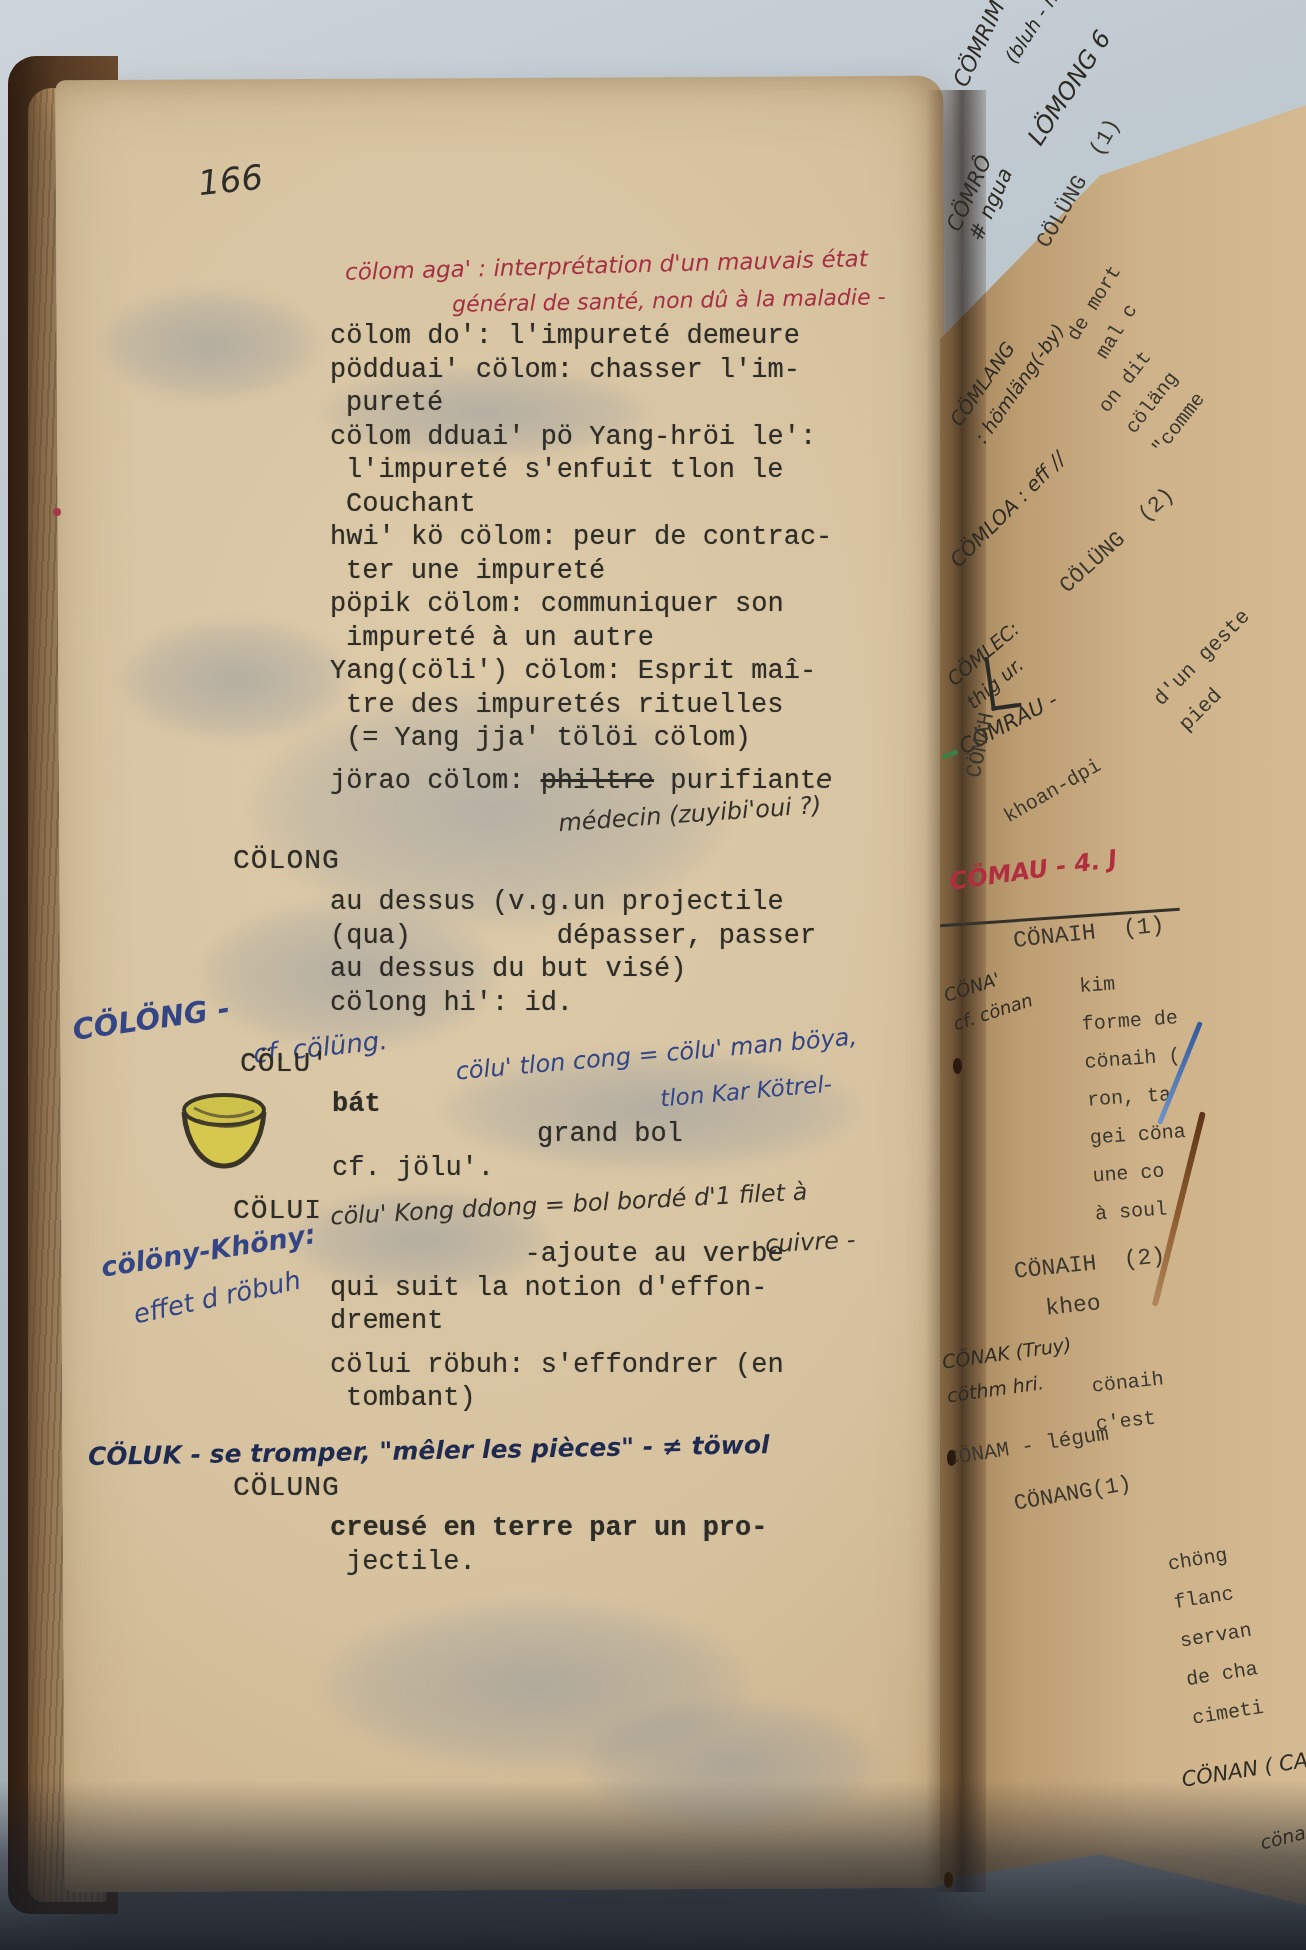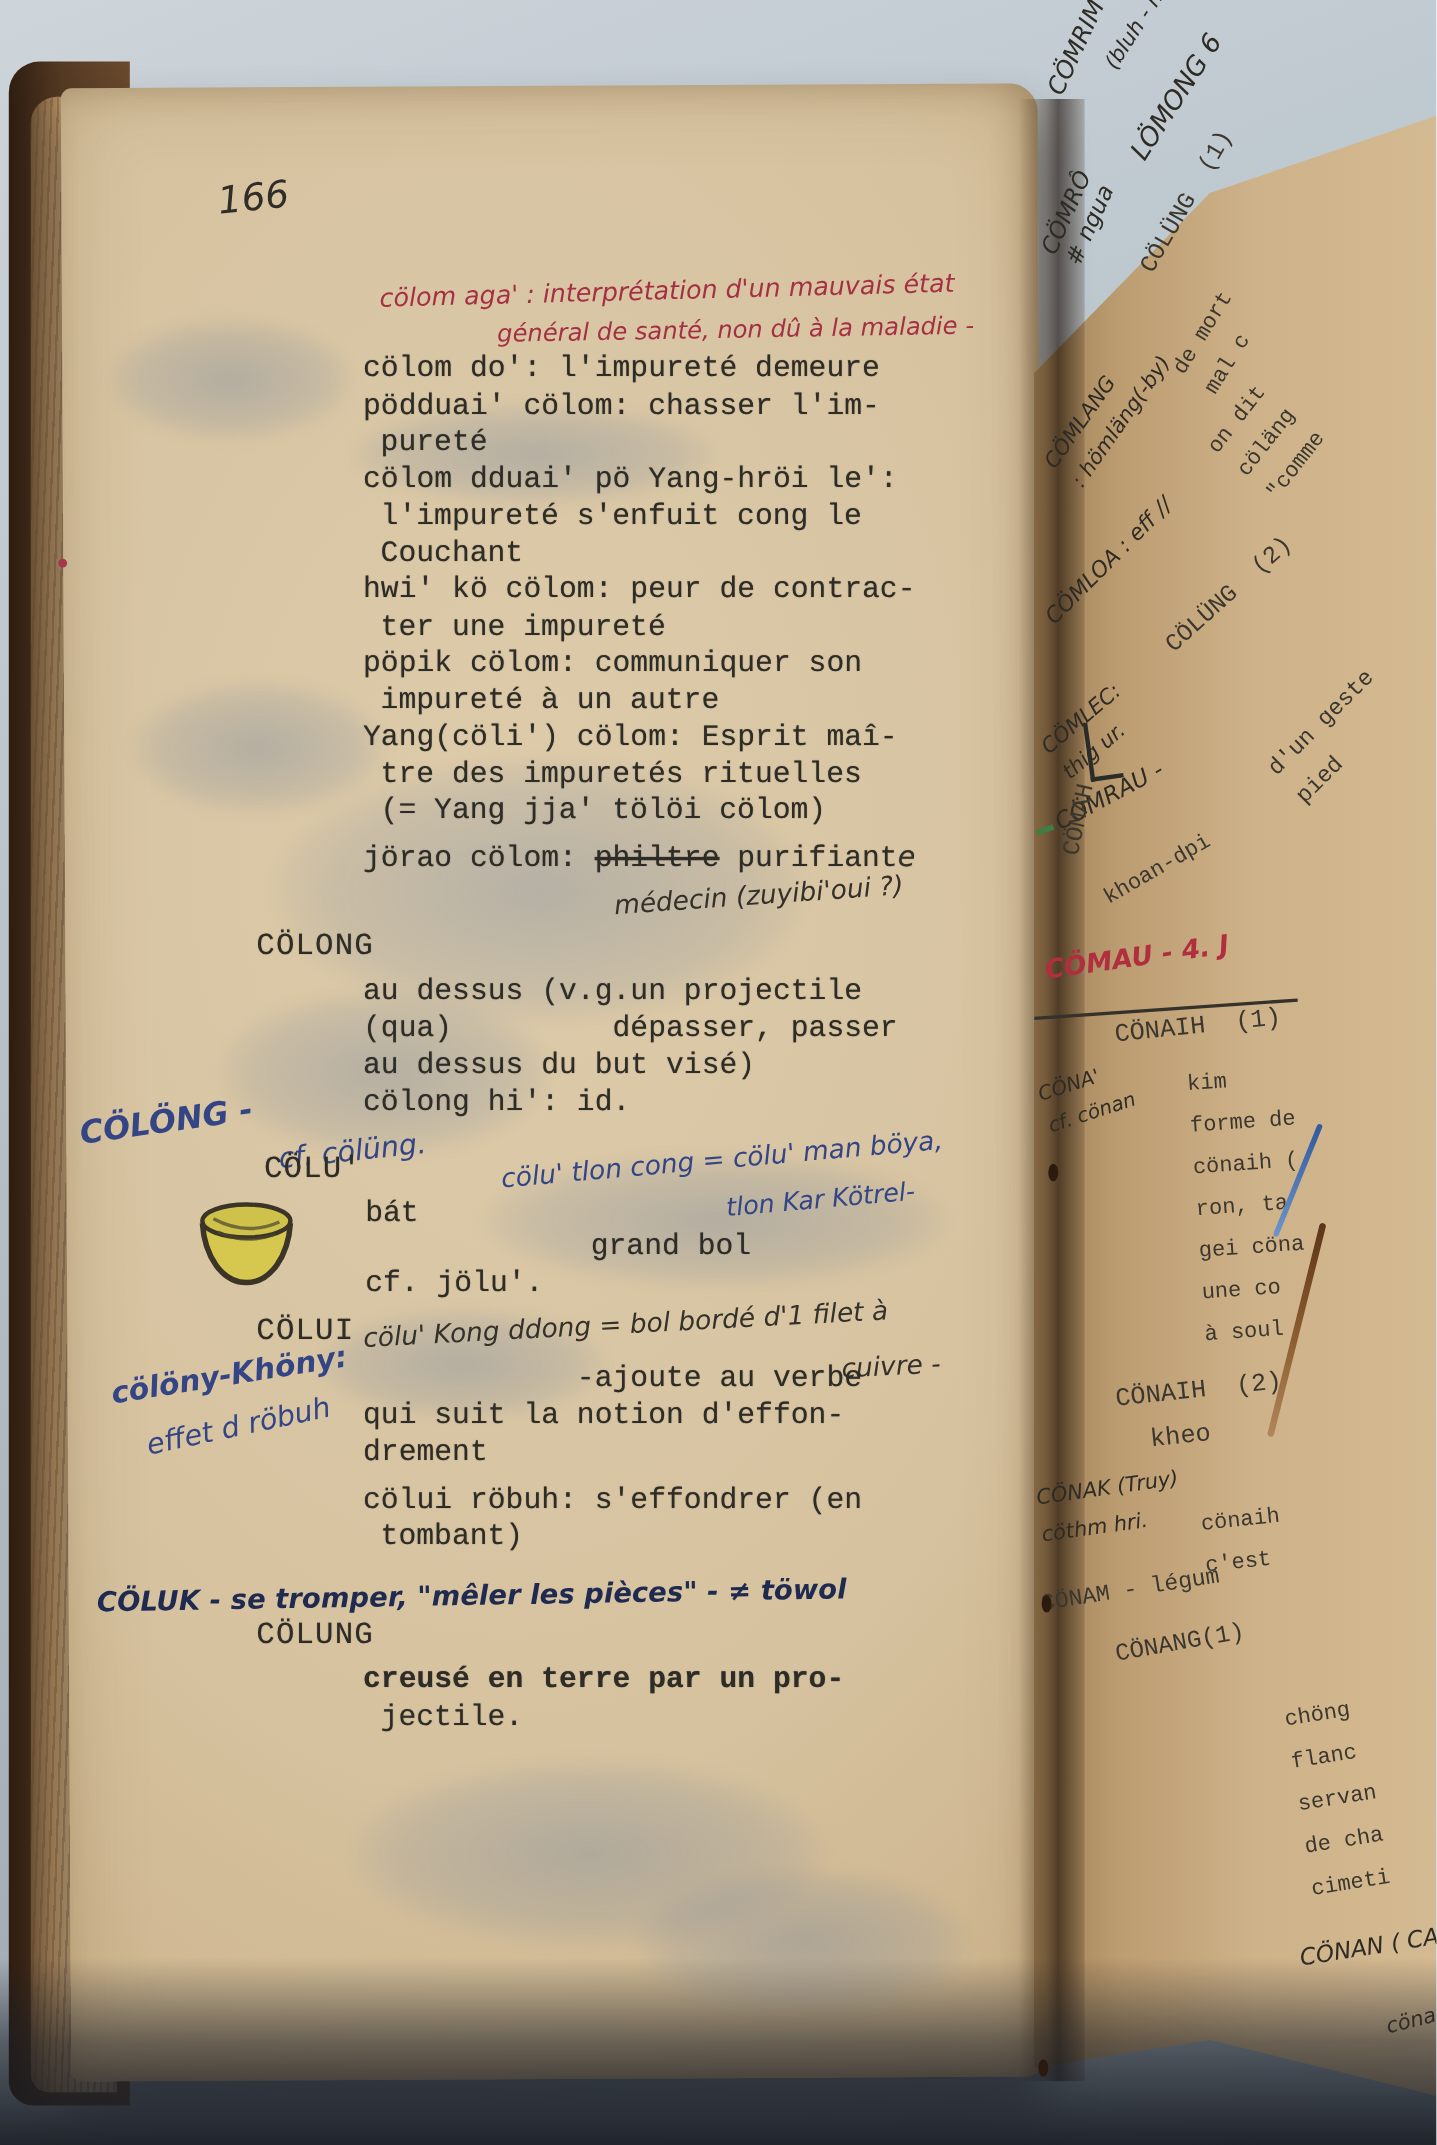--- a/index.html
+++ b/index.html
@@ -71,21 +71,21 @@
     <div class="abs hand" style="left:198px;top:160px;font-size:34px;color:#2f2d28;transform:rotate(-6deg);">166</div>
 
     <div class="abs hand red" style="left:345px;top:252px;font-size:23px;transform:rotate(-1.5deg);">cölom aga' : interprétation d'un mauvais état</div>
     <div class="abs hand red" style="left:452px;top:288px;font-size:22px;transform:rotate(-1deg);">général de santé, non dû à la maladie -</div>
 
     <div class="abs" style="left:330px;top:320px;">
       <div class="typed t27">cölom do': l'impureté demeure</div>
       <div class="typed t27">pödduai' cölom: chasser l'im-</div>
       <div class="typed t27 ind">pureté</div>
       <div class="typed t27">cölom dduai' pö Yang-hröi le':</div>
-      <div class="typed t27 ind">l'impureté s'enfuit cong le</div>
+      <div class="typed t27 ind">l'impureté s'enfuit tlon le</div>
       <div class="typed t27 ind">Couchant</div>
       <div class="typed t27">hwi' kö cölom: peur de contrac-</div>
       <div class="typed t27 ind">ter une impureté</div>
       <div class="typed t27">pöpik cölom: communiquer son</div>
       <div class="typed t27 ind">impureté à un autre</div>
       <div class="typed t27">Yang(cöli') cölom: Esprit maî-</div>
       <div class="typed t27 ind">tre des impuretés rituelles</div>
       <div class="typed t27 ind">(= Yang jja' tölöi cölom)</div>
     </div>
 
@@ -103,21 +103,21 @@
     <div class="abs hand blue" style="left:253px;top:1032px;font-size:26px;transform:rotate(-6deg);">cf. cölüng.</div>
 
     <div class="abs typed head" style="left:240px;top:1048px;">CÖLU'</div>
     <div class="abs hand blue" style="left:455px;top:1040px;font-size:24px;transform:rotate(-5deg);">cölu' tlon cong = cölu' man böya,</div>
     <div class="abs hand blue" style="left:660px;top:1078px;font-size:23px;transform:rotate(-5deg);">tlon Kar Kötrel-</div>
     <svg class="abs" style="left:176px;top:1086px;" width="96" height="92" viewBox="0 0 96 92">
       <path d="M8 26 C10 56 26 80 48 80 C70 80 86 56 88 26" fill="#d6c84e" stroke="#3a3526" stroke-width="5"></path>
       <ellipse cx="48" cy="24" rx="40" ry="15" fill="#cfc24a" stroke="#3a3526" stroke-width="4"></ellipse>
       <path d="M18 22 q30 16 60 3 M22 34 q26 12 52 2" fill="none" stroke="#4a452f" stroke-width="3" opacity=".7"></path>
     </svg>
-    <div class="abs typed t27" style="left:332px;top:1088px;font-weight:normal;">bát</div>
+    <div class="abs typed t27" style="left:332px;top:1088px;font-weight:bold;">bát</div>
     <div class="abs typed t27" style="left:537px;top:1118px;">grand bol</div>
     <div class="abs typed t27" style="left:332px;top:1152px;">cf. jölu'.</div>
     <div class="abs hand blk" style="left:330px;top:1190px;font-size:24px;transform:rotate(-3deg);">cölu' Kong ddong = bol bordé d'1 filet à</div>
     <div class="abs hand blk" style="left:765px;top:1228px;font-size:24px;transform:rotate(-3deg);">cuivre -</div>
 
     <div class="abs typed head" style="left:233px;top:1195px;text-align:right;">CÖLUI</div>
     <div class="abs hand blue" style="left:100px;top:1235px;font-size:27px;font-weight:bold;transform:rotate(-9deg);">cölöny-Khöny:</div>
     <div class="abs hand blue" style="left:132px;top:1282px;font-size:26px;transform:rotate(-12deg);">effet d röbuh</div>
     <div class="abs" style="left:330px;top:1238px;">
       <div class="typed t27">            -ajoute au verbe</div>

